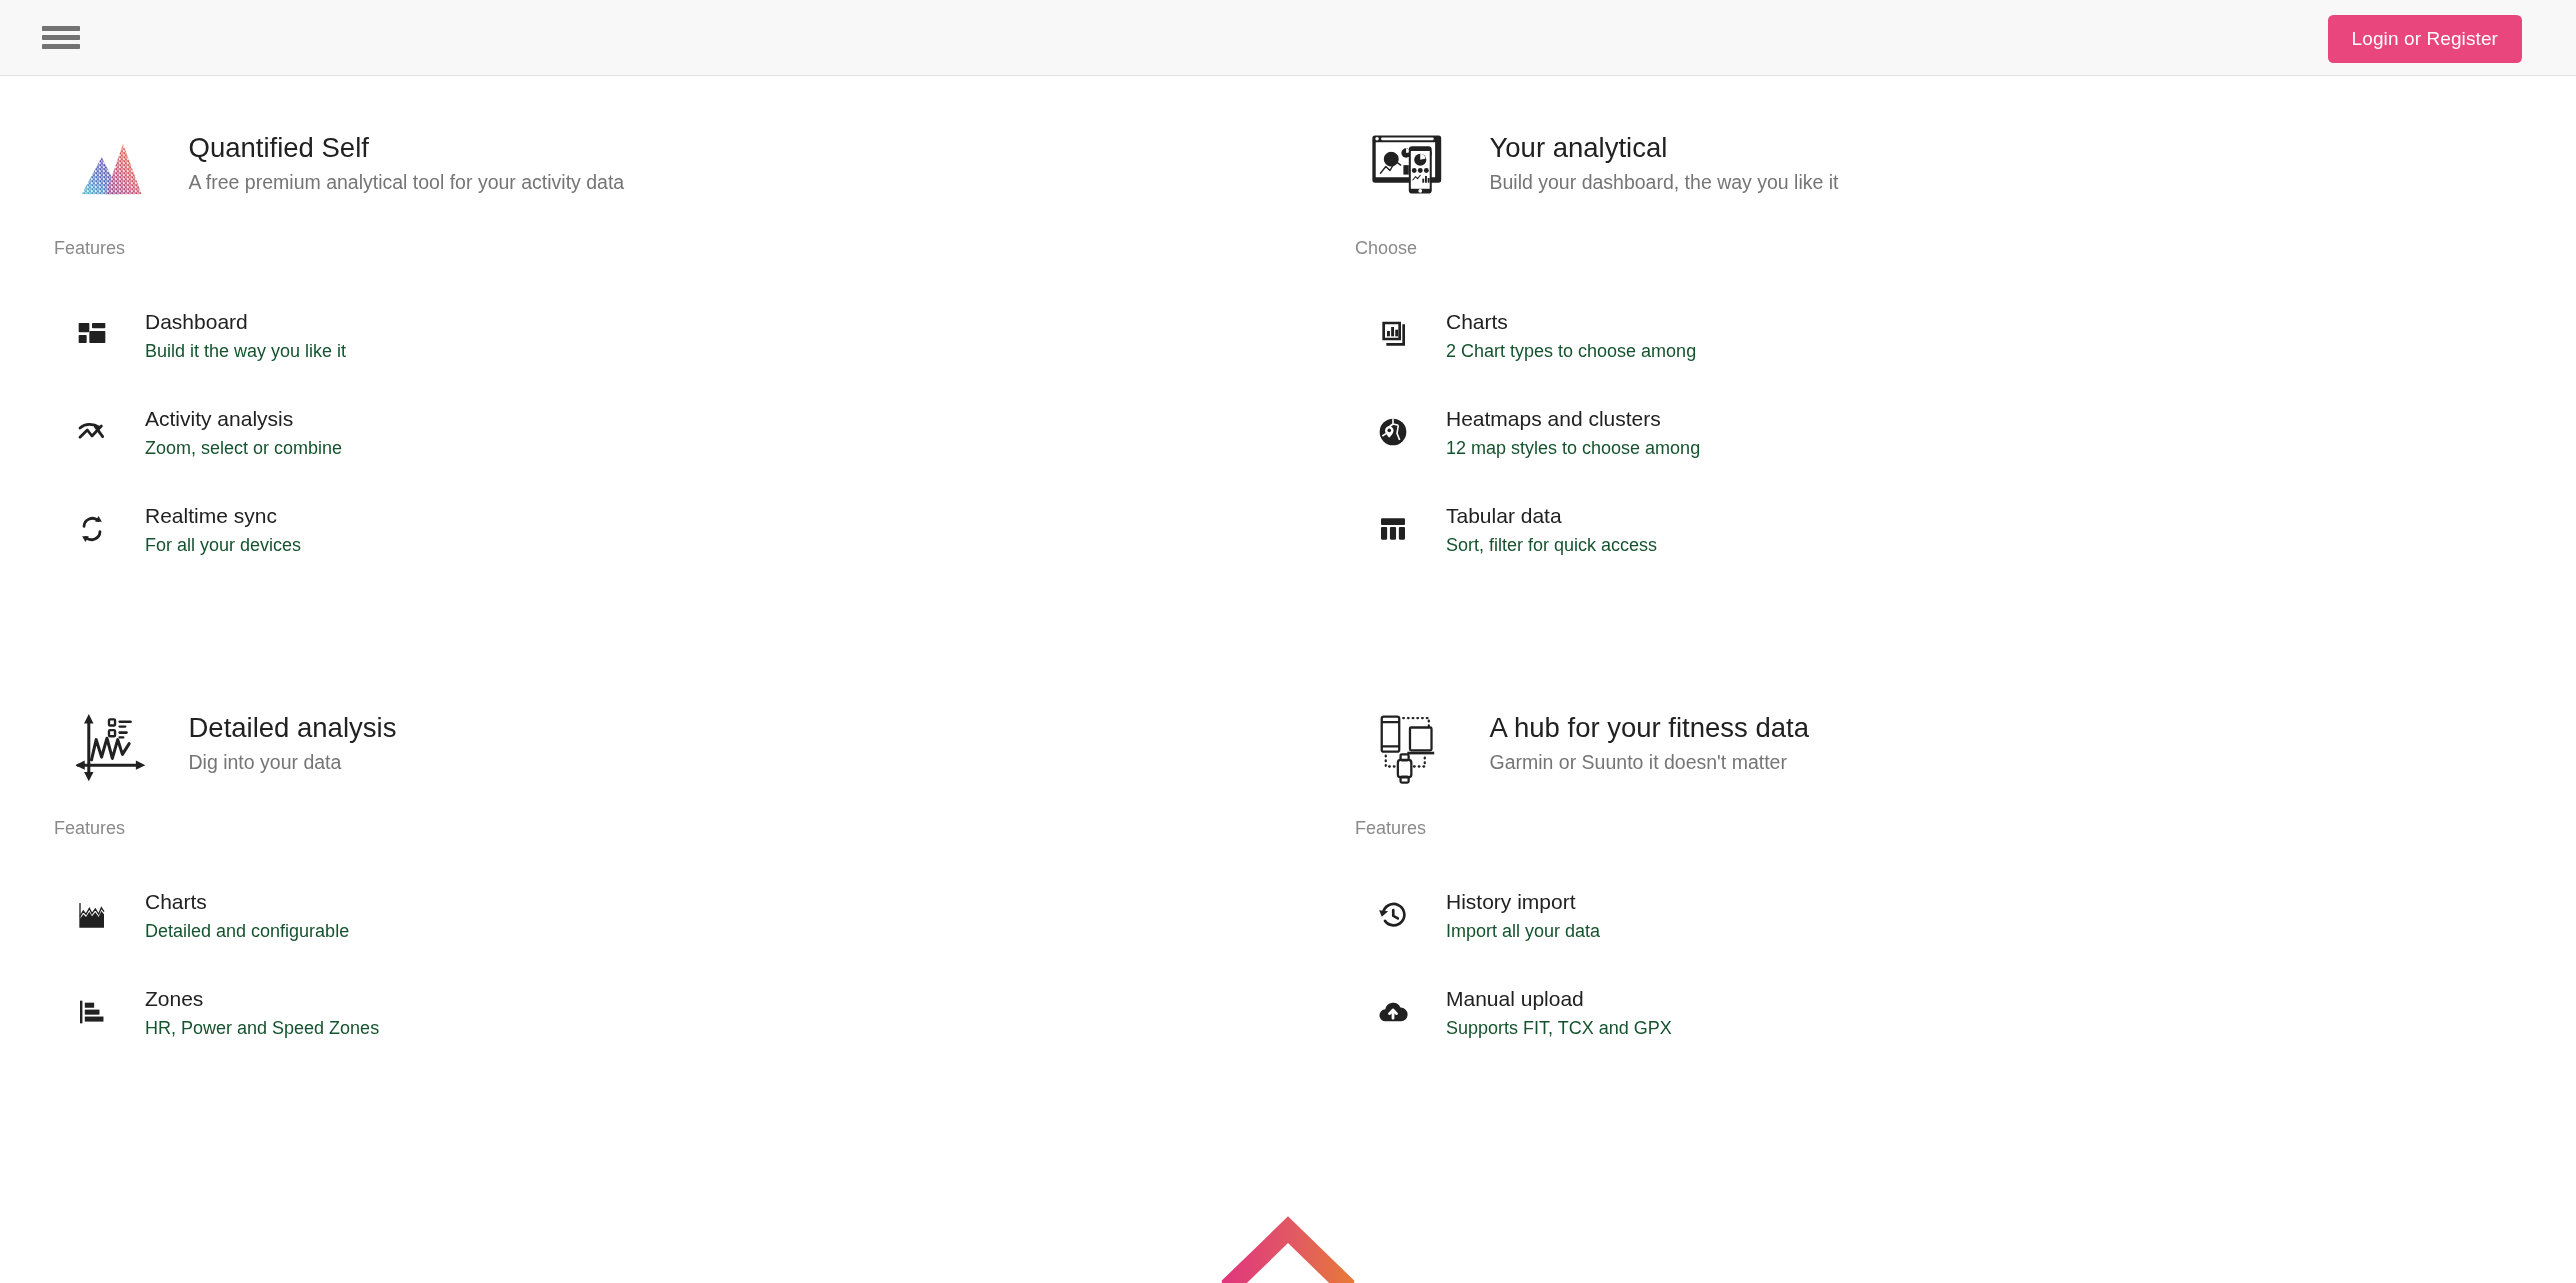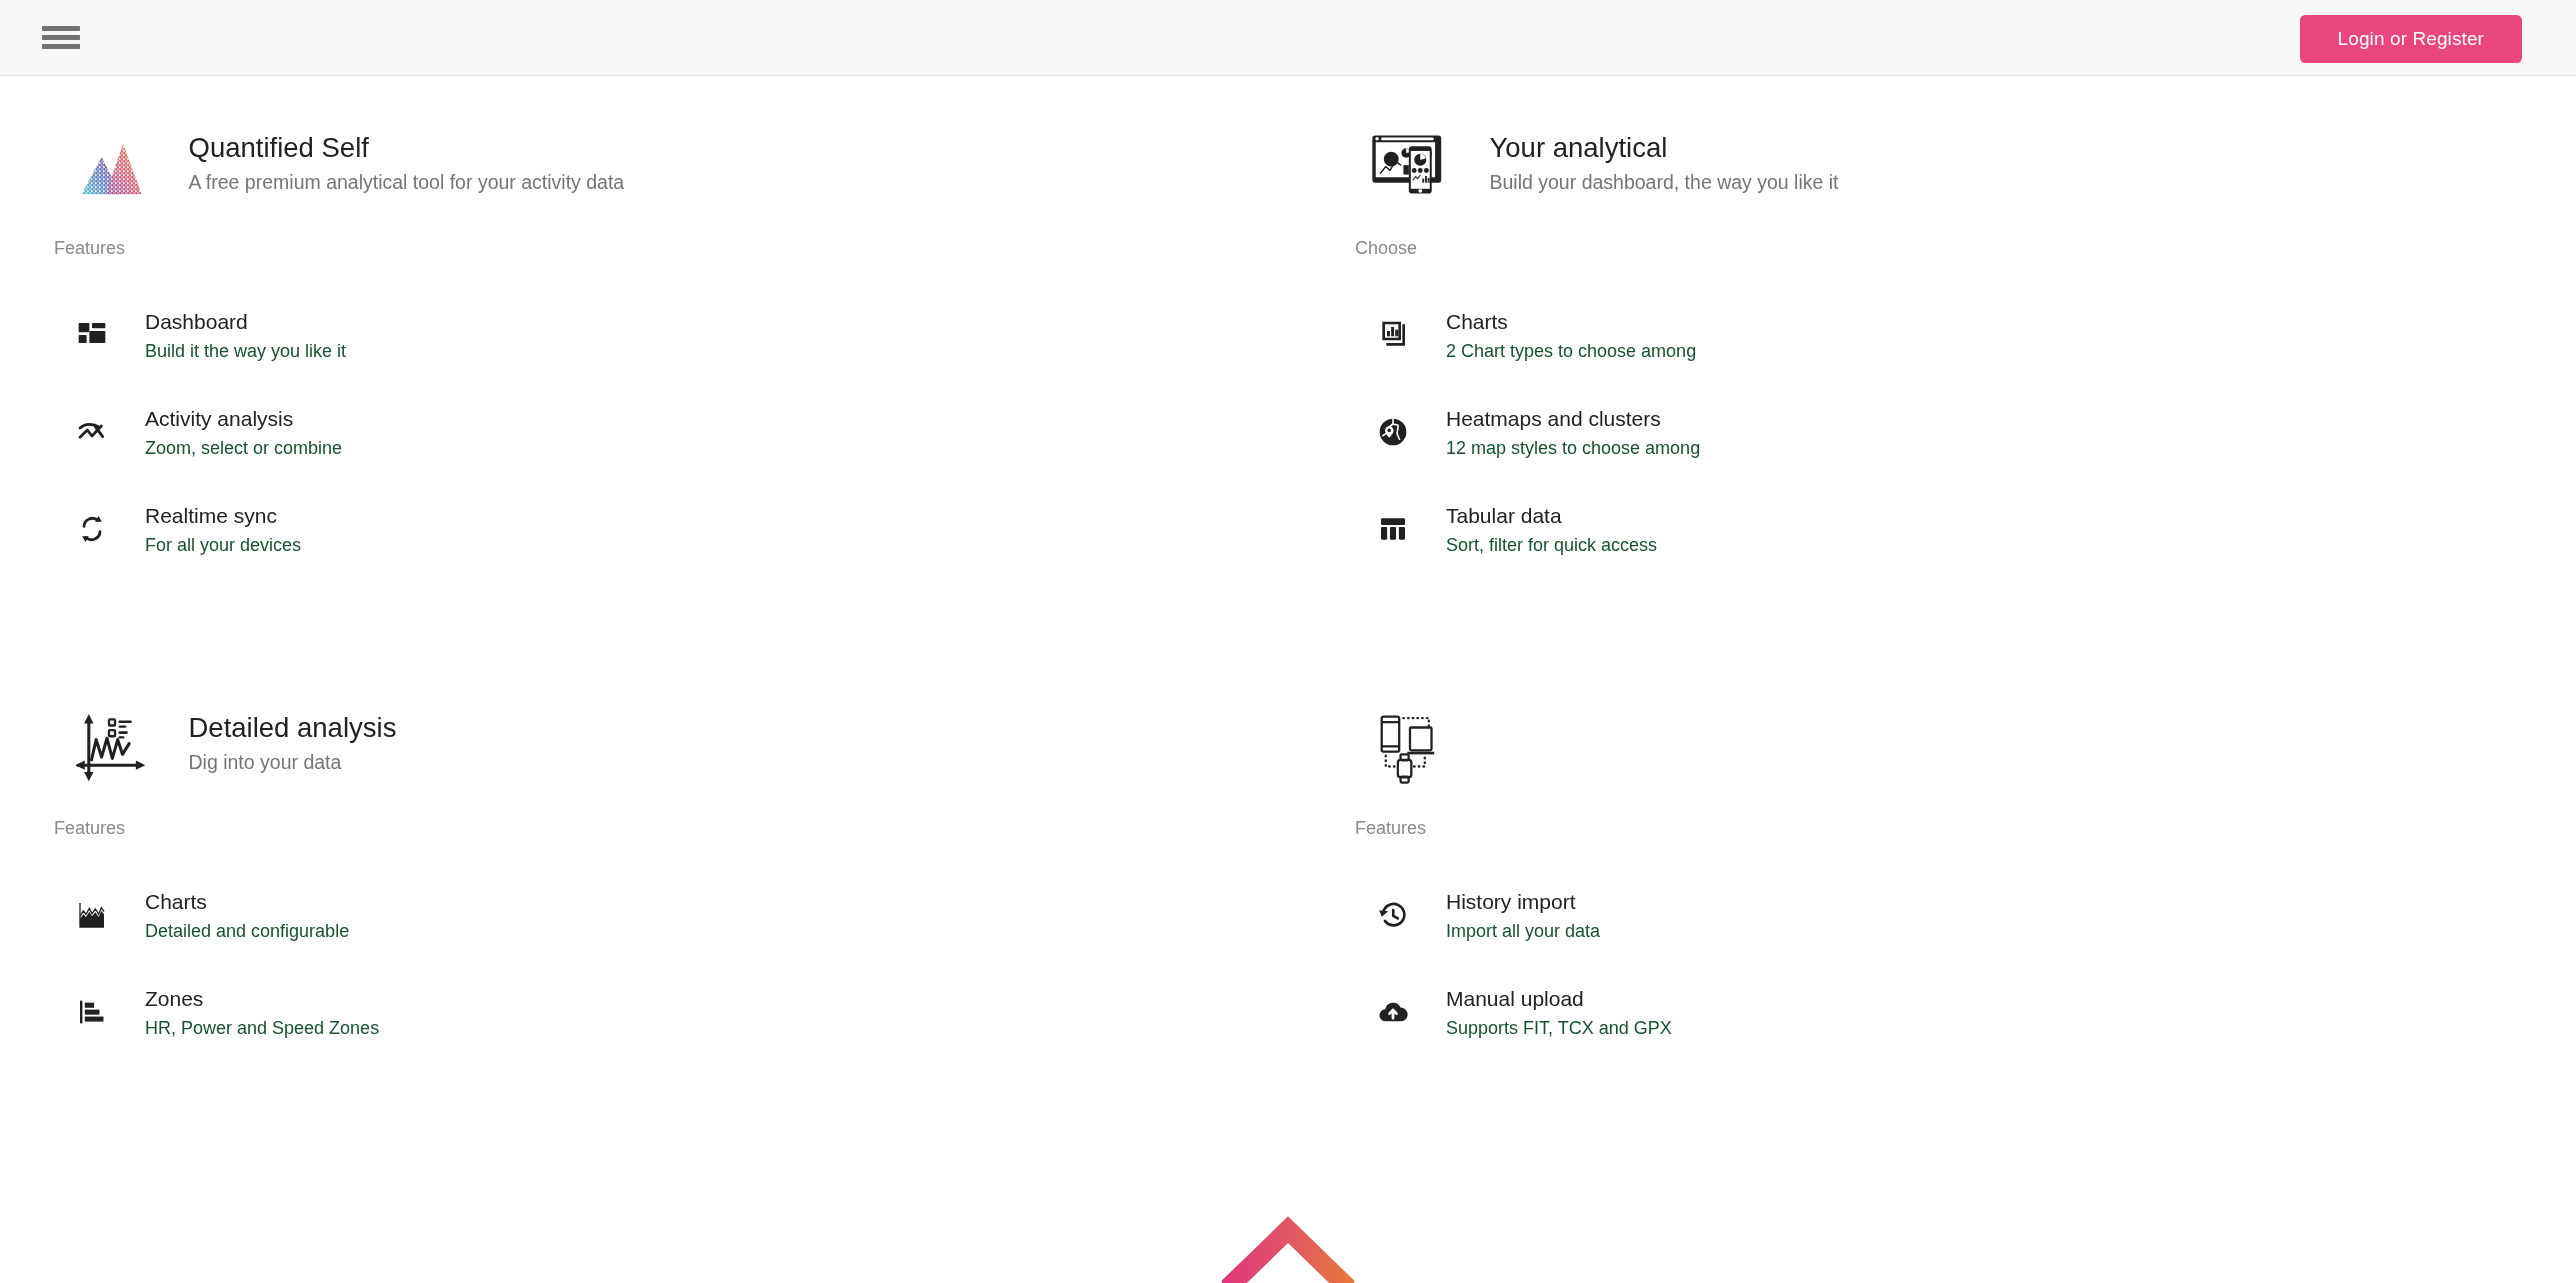--- a/index.html
+++ b/index.html
@@ -24,21 +24,21 @@
     display: flex; flex-direction: column; justify-content: space-between;
     padding: 3.4px 0;
     cursor: pointer;
   }
   .hamburger span {
     display: block; width: 38px; height: 4.7px;
     background: #737373; border-radius: 0.7px;
   }
   .login-btn {
     position: absolute; right: 54px; top: 14.8px;
-    height: 48px; padding: 0 38px;
+    height: 48px; padding: 0 24px;
     background: #e8467c;
     color: #ffffff;
     border: none; border-radius: 5.4px;
     font-size: 19px; font-weight: 400;
     font-family: "Liberation Sans", sans-serif;
     letter-spacing: 0.1px;
     cursor: pointer;
     display: flex; align-items: center; justify-content: center;
   }
 
@@ -407,20 +407,24 @@
             <rect x="38" y="66" width="12" height="9" rx="2"></rect>
             <rect x="38" y="99" width="12" height="9" rx="2"></rect>
           </g>
           <g stroke="#212121" stroke-width="3.4" stroke-linecap="round" stroke-dasharray="1 6" fill="none">
             <path d="M42 12 L80 12 L80 24"></path>
             <path d="M16 68 L16 84 L32 84"></path>
             <path d="M58 84 L74 84 L74 68"></path>
           </g>
         </svg>
       </div>
+      <div class="panel-titles">
+        <div class="panel-title">A hub for your fitness data</div>
+        <div class="panel-sub">Garmin or Suunto it doesn't matter</div>
+      </div>
     </div>
     <div class="section-label">Features</div>
     <div class="feature-list">
 
 
       <div class="feature-row">
         <div class="feature-icon">
           <svg width="32" height="32" viewBox="0 0 24 24">
             <g fill="none" stroke="#212121" stroke-width="2" stroke-linecap="round">
               <path d="M4.6 10.5 A8 8 0 1 1 6 16.4"></path>

